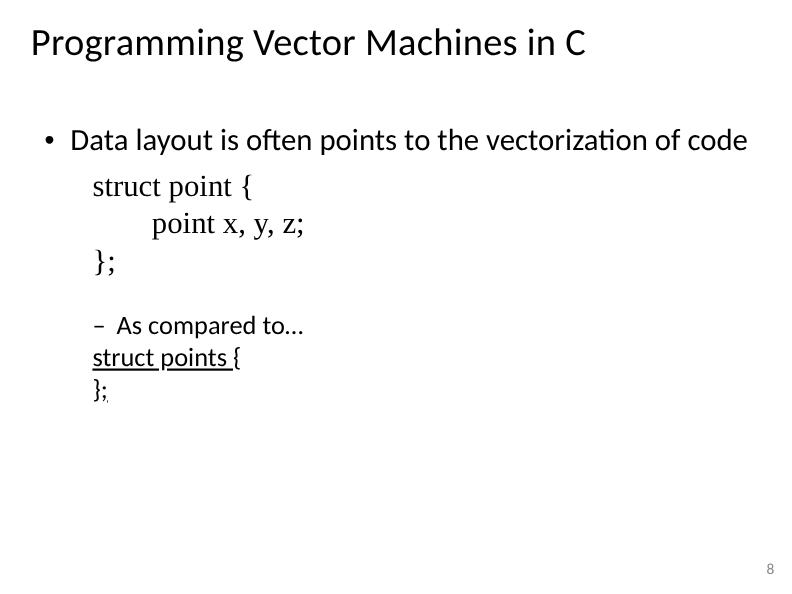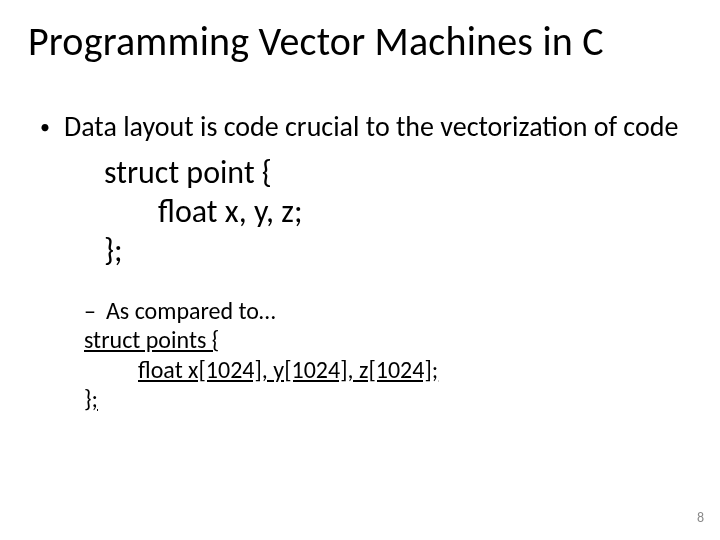--- a/index.html
+++ b/index.html
@@ -16,21 +16,21 @@
     position: relative;
     width: 720px;
     height: 540px;
     box-sizing: border-box;
   }
   .title {
     position: absolute;
     top: 20px;
     left: 28px;
     right: 28px;
-    font-size: 40px;
+    font-size: 35px;
     font-weight: 400;
     line-height: 1.1;
     letter-spacing: 0.2px;
   }
   .body {
     position: absolute;
     top: 110px;
     left: 40px;
     right: 28px;
   }
@@ -41,23 +41,24 @@
     line-height: 1.18;
     margin-bottom: 10px;
   }
   .bullet-l1 .dot {
     flex: 0 0 auto;
     font-size: 20px;
     margin-top: 6px;
     margin-right: 14px;
   }
   .code-block {
-    margin-left: 64px;
-    font-size: 32px;
+    margin-left: 44px;
+    font-size: 28px;
     line-height: 1.22;
+    font-family: Liberation Serif, serif;
   }
   .code-indent {
     margin-left: 54px;
   }
   .sub-block {
     margin-left: 44px;
     margin-top: 26px;
   }
   .bullet-l2 {
     display: flex;
@@ -87,37 +88,36 @@
 <body>
 
 <div class="slide">
 
   <div class="title">Programming Vector Machines in C</div>
 
   <div class="body">
 
     <div class="bullet-l1">
       <span class="dot">•</span>
-      <span>Data layout is code crucial to the vectorization of code</span>
+      <span>Data layout is often points to the vectorization of code</span>
     </div>
 
     <div class="code-block">
       <div>struct point {</div>
-      <div class="code-indent">float x, y, z;</div>
+      <div class="code-indent">point x, y, z;</div>
       <div>};</div>
     </div>
 
     <div class="sub-block">
       <div class="bullet-l2">
         <span class="dash">–</span>
         <span>As compared to…</span>
       </div>
       <div class="code-block2">
         <div>struct points {</div>
-        <div class="code-indent">float x[1024], y[1024], z[1024];</div>
         <div>};</div>
       </div>
     </div>
 
   </div>
 
   <div class="page-num">8</div>
 
 </div>
 

